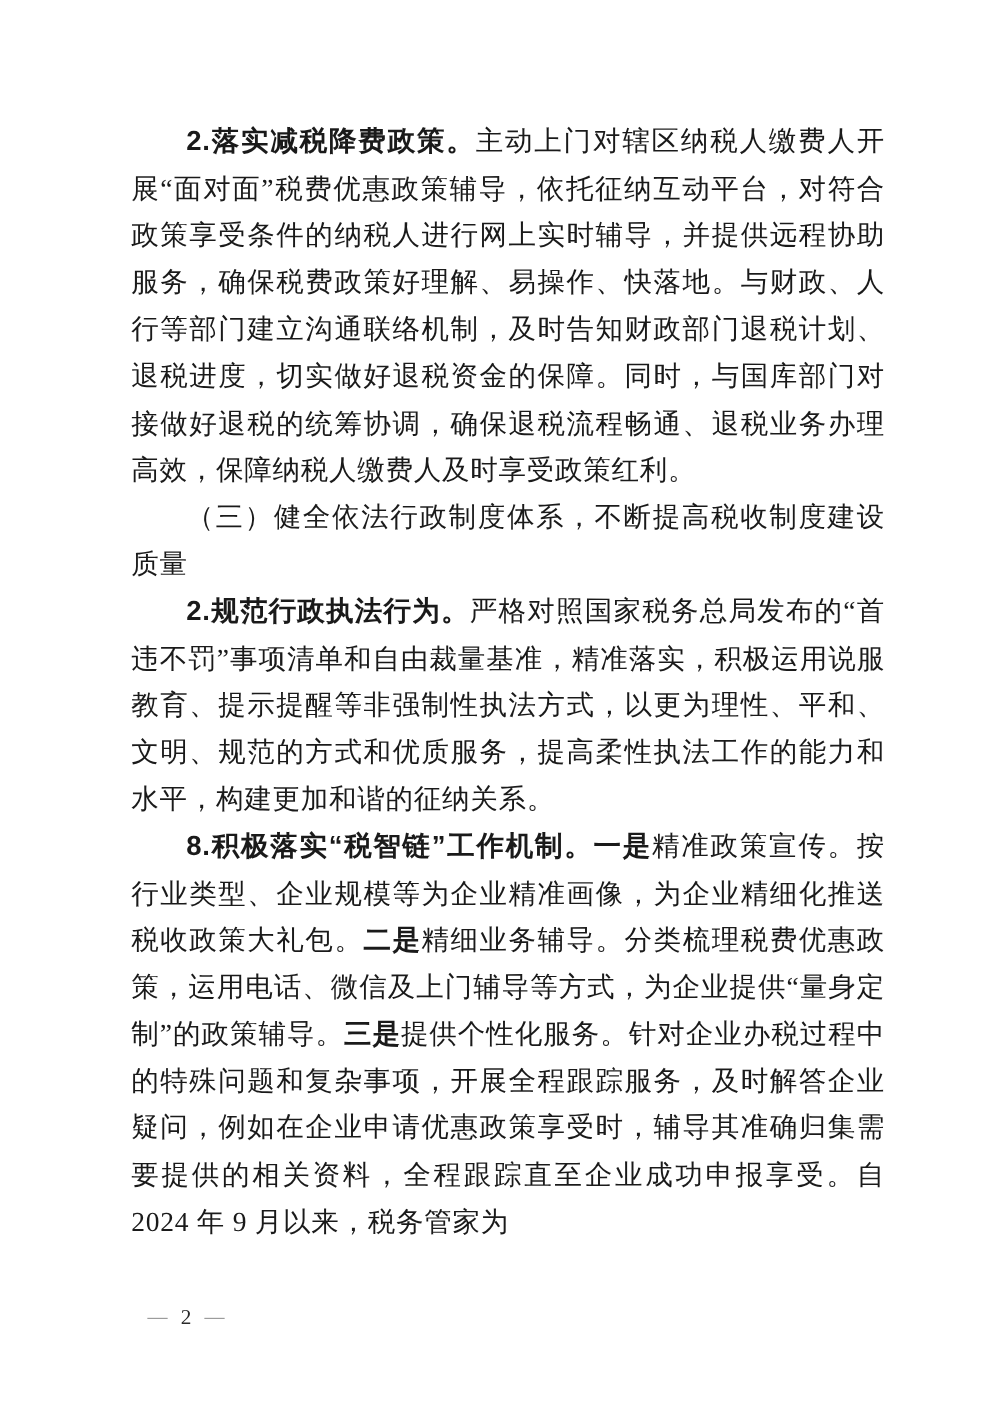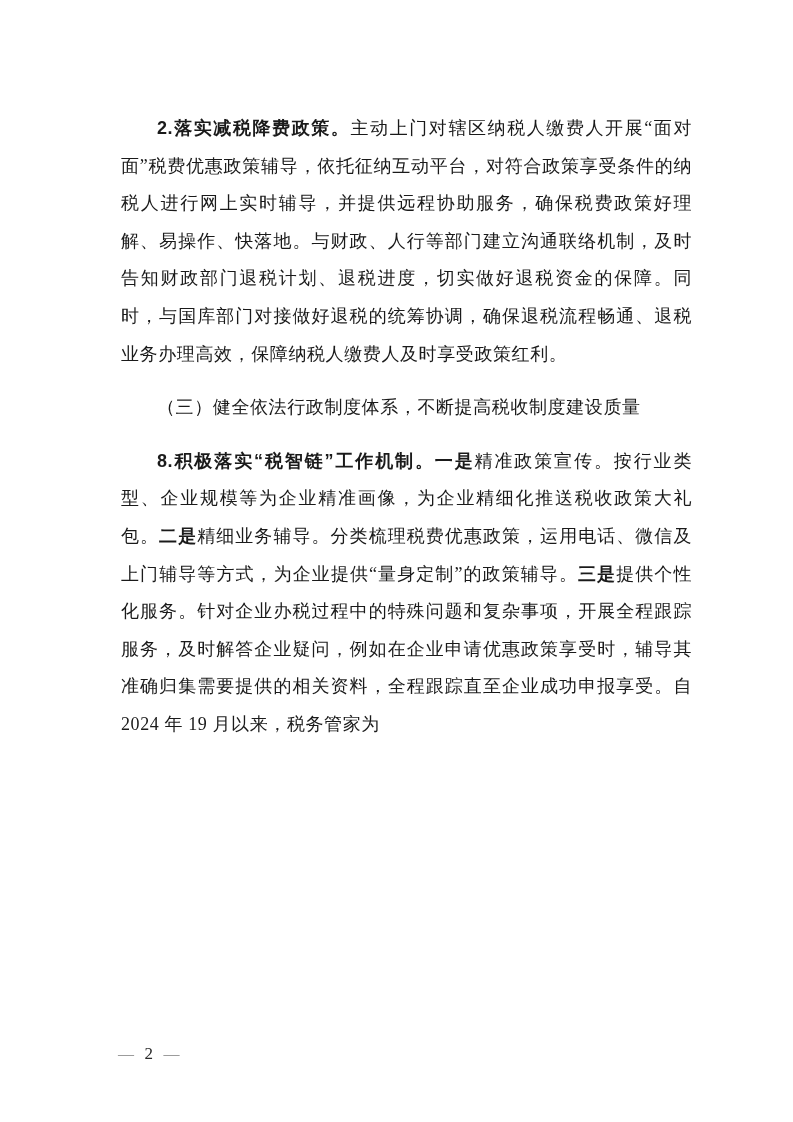--- a/index.html
+++ b/index.html
@@ -16,22 +16,22 @@
     font-family: "Liberation Serif", "DejaVu Serif", serif;
     color: #1a1a1a;
   }
   .doc-body {
     position: absolute;
     left: 105px;
     top: 94px;
     width: 603px;
   }
   .para {
-    margin: 16px;
-    font-size: 18px;
+    margin: 0;
+    font-size: 22px;
     line-height: 37.6px;
     letter-spacing: 0.6px;
     text-align: justify;
     text-justify: inter-ideograph;
     text-indent: 2em;
   }
   .run-bold {
     font-weight: 700;
     font-family: "Liberation Sans", "DejaVu Sans", sans-serif;
   }
@@ -65,22 +65,23 @@
 
 <div class="page">
 
   <div class="doc-body">
 
     <p class="para"><span class="run-bold">2.落实减税降费政策。</span><span>主动上门对辖区纳税人缴费人开展“面对面”税费优惠政策辅导，依托征纳互动平台，对符合政策享受条件的纳税人进行网上实时辅导，并提供远程协助服务，确保税费政策好理解、易操作、快落地。与财政、人行等部门建立沟通联络机制，及时告知财政部门退税计划、退税进度，切实做好退税资金的保障。同时，与国库部门对接做好退税的统筹协调，确保退税流程畅通、退税业务办理高效，保障纳税人缴费人及时享受政策红利。</span></p>
 
     <p class="para heading-para"><span>（三）健全依法行政制度体系，不断提高税收制度建设质量</span></p>
 
 
+    <p class="para"><span class="run-bold">2.规范行政执法行为。</span><span>严格对照国家税务总局发布的“首违不罚”事项清单和自由裁量基准，精准落实，积极运用说服教育、提示提醒等非强制性执法方式，以更为理性、平和、文明、规范的方式和优质服务，提高柔性执法工作的能力和水平，构建更加和谐的征纳关系。</span></p>
 
-    <p class="para"><span class="run-bold">8.积极落实“税智链”工作机制。一是</span><span>精准政策宣传。按行业类型、企业规模等为企业精准画像，为企业精细化推送税收政策大礼包。</span><span class="run-bold">二是</span><span>精细业务辅导。分类梳理税费优惠政策，运用电话、微信及上门辅导等方式，为企业提供“量身定制”的政策辅导。</span><span class="run-bold">三是</span><span>提供个性化服务。针对企业办税过程中的特殊问题和复杂事项，开展全程跟踪服务，及时解答企业疑问，例如在企业申请优惠政策享受时，辅导其准确归集需要提供的相关资料，全程跟踪直至企业成功申报享受。自 2024 年 19 月以来，税务管家为</span></p>
+    <p class="para"><span class="run-bold">8.积极落实“税智链”工作机制。一是</span><span>精准政策宣传。按行业类型、企业规模等为企业精准画像，为企业精细化推送税收政策大礼包。</span><span class="run-bold">二是</span><span>精细业务辅导。分类梳理税费优惠政策，运用电话、微信及上门辅导等方式，为企业提供“量身定制”的政策辅导。</span><span class="run-bold">三是</span><span>提供个性化服务。针对企业办税过程中的特殊问题和复杂事项，开展全程跟踪服务，及时解答企业疑问，例如在企业申请优惠政策享受时，辅导其准确归集需要提供的相关资料，全程跟踪直至企业成功申报享受。自 2024 年 9 月以来，税务管家为</span></p>
 
   </div>
 
   <div class="page-footer">
     <span class="footer-dash">—</span>
     <span class="footer-num">2</span>
     <span class="footer-dash">—</span>
   </div>
 
 </div>

